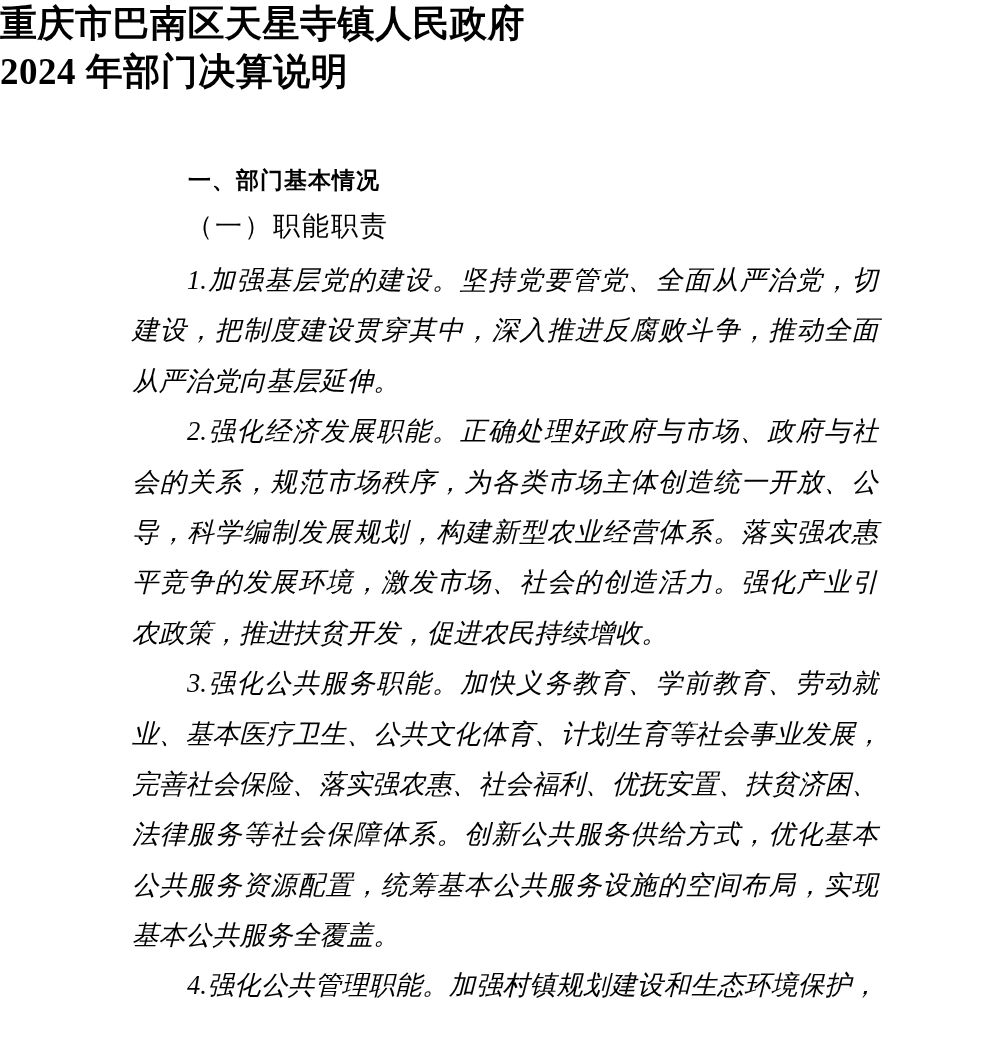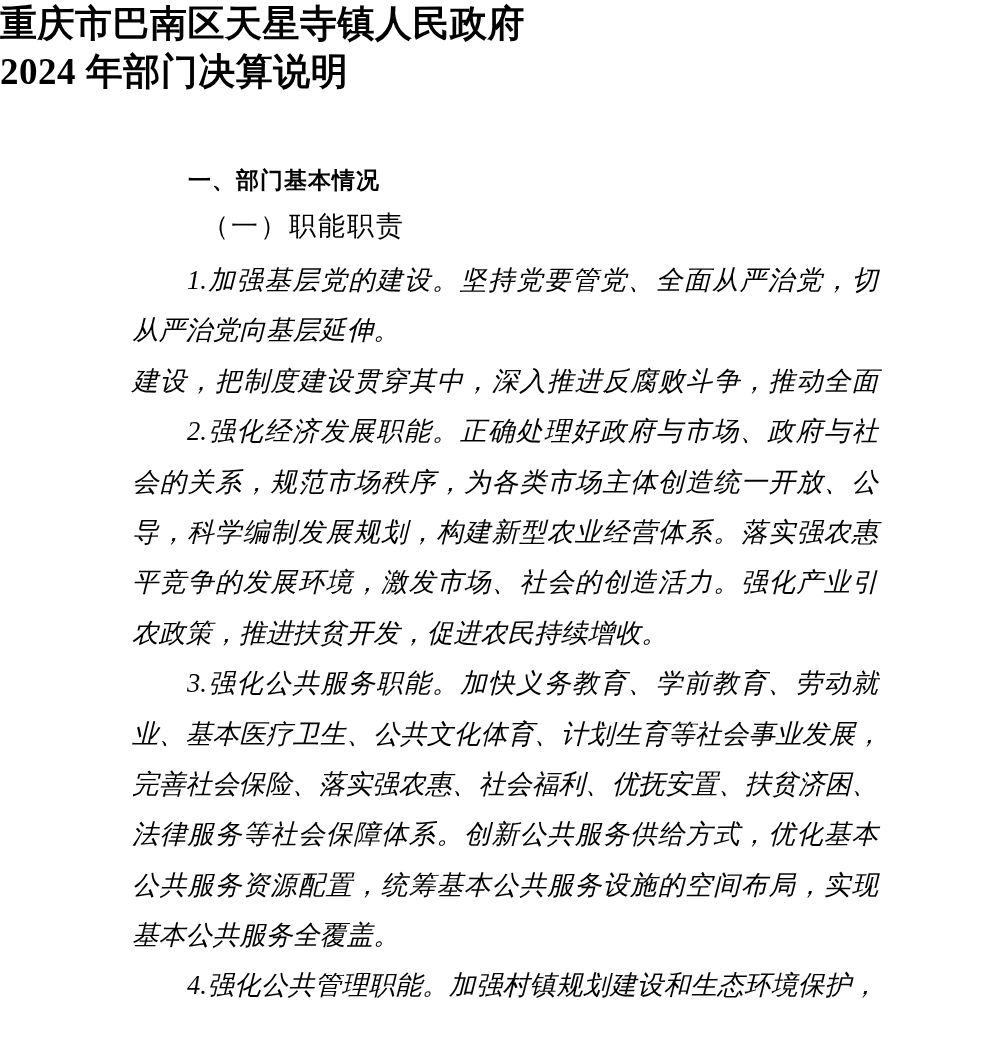--- a/index.html
+++ b/index.html
@@ -35,21 +35,21 @@
     font-family: "Liberation Sans", "DejaVu Sans", sans-serif;
     font-weight: bold;
     font-size: 23px;
     line-height: 36px;
     text-indent: 56px;
     letter-spacing: 1px;
   }
   .subsection-heading {
     position: absolute;
     top: 208px;
-    left: 148px;
+    left: 132px;
     width: 746px;
     font-family: "Liberation Serif", "DejaVu Serif", serif;
     font-weight: normal;
     font-size: 27px;
     line-height: 36px;
     text-indent: 54px;
     letter-spacing: 2px;
   }
   .doc-body {
     position: absolute;
@@ -86,22 +86,22 @@
     <div>重庆市巴南区天星寺镇人民政府</div>
     <div>2024 年部门决算说明</div>
   </div>
 
   <div class="section-heading">一、部门基本情况</div>
 
   <div class="subsection-heading">（一）职能职责</div>
 
   <div class="doc-body">
       <div class="line indent">1.加强基层党的建设。坚持党要管党、全面从严治党，切</div>
+      <div class="line">建设，把制度建设贯穿其中，深入推进反腐败斗争，推动全面</div>
       <div class="line no-stretch">从严治党向基层延伸。</div>
-      <div class="line">建设，把制度建设贯穿其中，深入推进反腐败斗争，推动全面</div>
       <div class="line indent">2.强化经济发展职能。正确处理好政府与市场、政府与社</div>
       <div class="line">会的关系，规范市场秩序，为各类市场主体创造统一开放、公</div>
       <div class="line">导，科学编制发展规划，构建新型农业经营体系。落实强农惠</div>
       <div class="line">平竞争的发展环境，激发市场、社会的创造活力。强化产业引</div>
       <div class="line no-stretch">农政策，推进扶贫开发，促进农民持续增收。</div>
       <div class="line indent">3.强化公共服务职能。加快义务教育、学前教育、劳动就</div>
       <div class="line no-stretch">业、基本医疗卫生、公共文化体育、计划生育等社会事业发展，</div>
       <div class="line">完善社会保险、落实强农惠、社会福利、优抚安置、扶贫济困、</div>
       <div class="line">法律服务等社会保障体系。创新公共服务供给方式，优化基本</div>
       <div class="line">公共服务资源配置，统筹基本公共服务设施的空间布局，实现</div>

